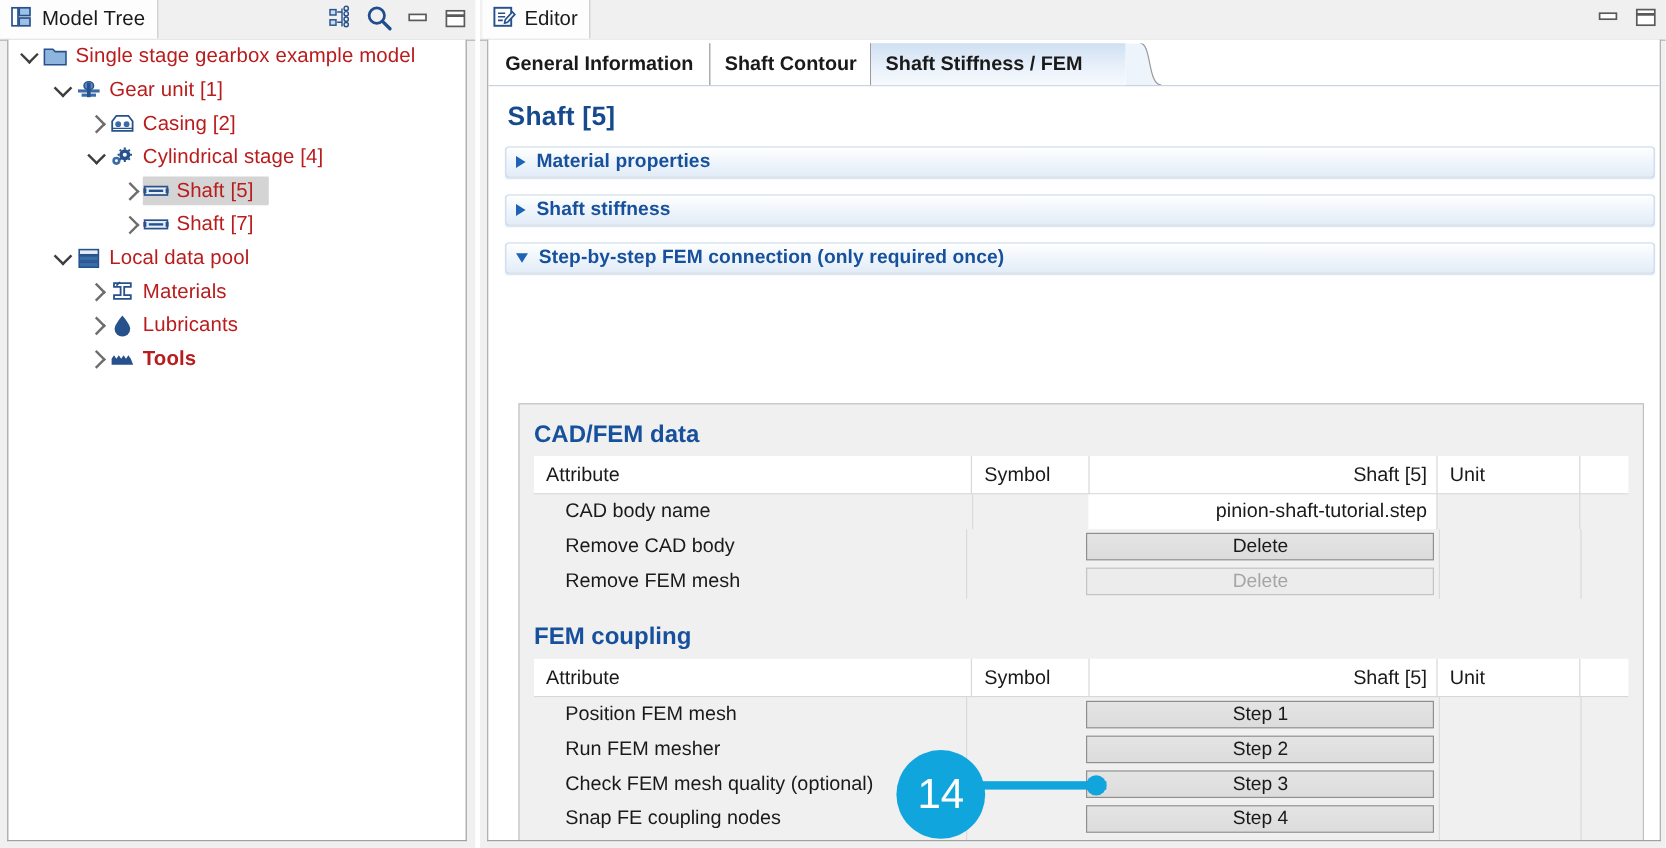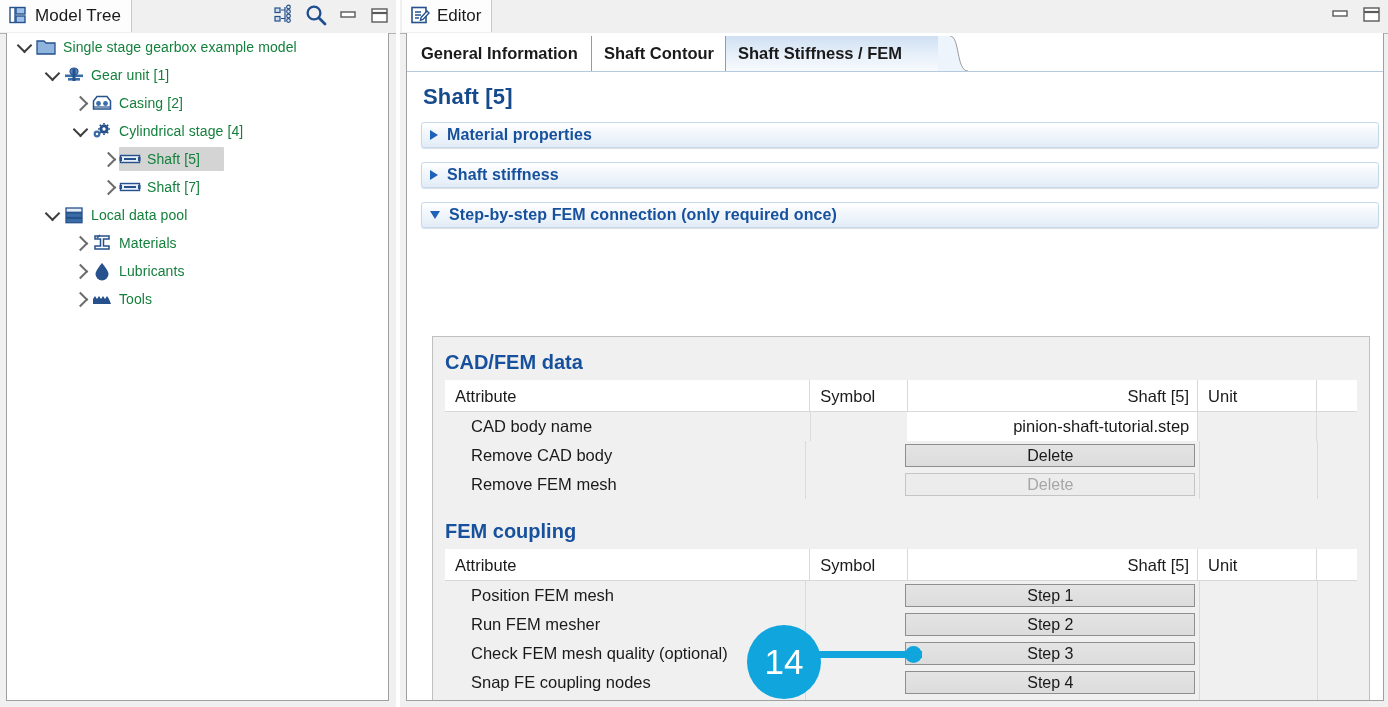--- a/index.html
+++ b/index.html
@@ -80,22 +80,22 @@
     width: 22px; min-width: 22px;
     height: 28px;
     display: flex; align-items: center; justify-content: center;
   }
   .tree-icon {
     width: 22px; min-width: 22px; height: 22px;
     display: flex; align-items: center; justify-content: center;
     margin-right: 6px;
   }
   .tree-label {
-    font-size: 14px;
-    color: #15803d;
+    font-size: 17px;
+    color: #b91c1c;
     white-space: nowrap;
     letter-spacing: .1px;
   }
   .tree-row.selected .sel-bg {
     position: absolute;
     top: 2px;
     height: 24px;
     background: #d4d4d4;
     border-radius: 1px;
     z-index: 0;
@@ -546,21 +546,21 @@
         <span class="tw">
           <i class="chev right"></i>
         </span>
         <span class="tree-icon">
           <svg width="22" height="20" viewBox="0 0 22 20">
             <path d="M11 2 C11 2 4.5 9.5 4.5 13 A6.5 6.5 0 0 0 17.5 13 C17.5 9.5 11 2 11 2 Z" fill="#26518c"></path>
           </svg>
         </span>
         <span class="tree-label">Lubricants</span>
       </div>
-      <div class="tree-row" style="padding-left: 62px;">
+      <div class="tree-row" style="padding-left: 62px; font-weight: bold;">
         <span class="tw">
           <i class="chev right"></i>
         </span>
         <span class="tree-icon">
           <svg width="22" height="20" viewBox="0 0 22 20">
             <path d="M2 15 V10 L4 7 L6 10 L8 7 L10 10 L12 7 L14 10 L16 7 L18 10 L20 15 Z" fill="#26518c"></path>
           </svg>
         </span>
         <span class="tree-label">Tools</span>
       </div>

